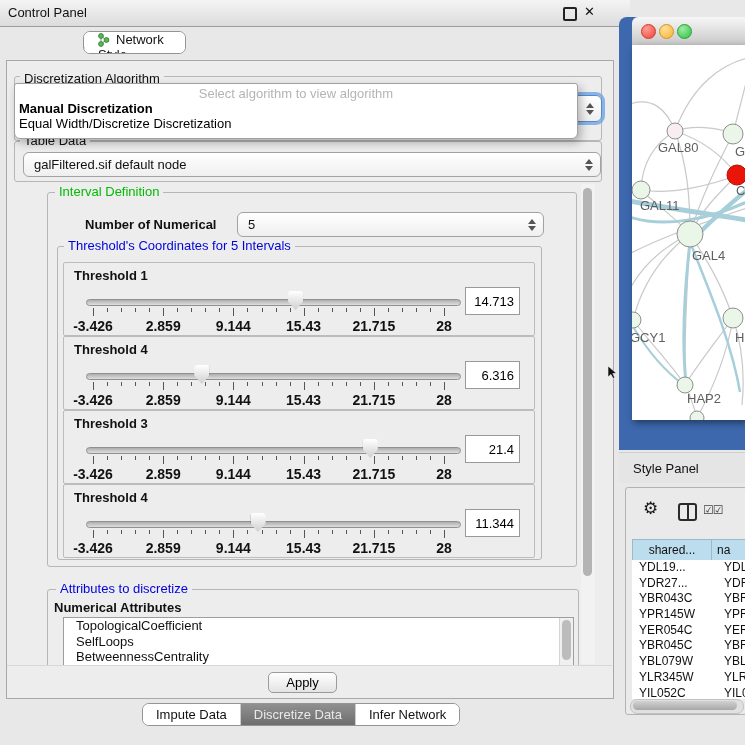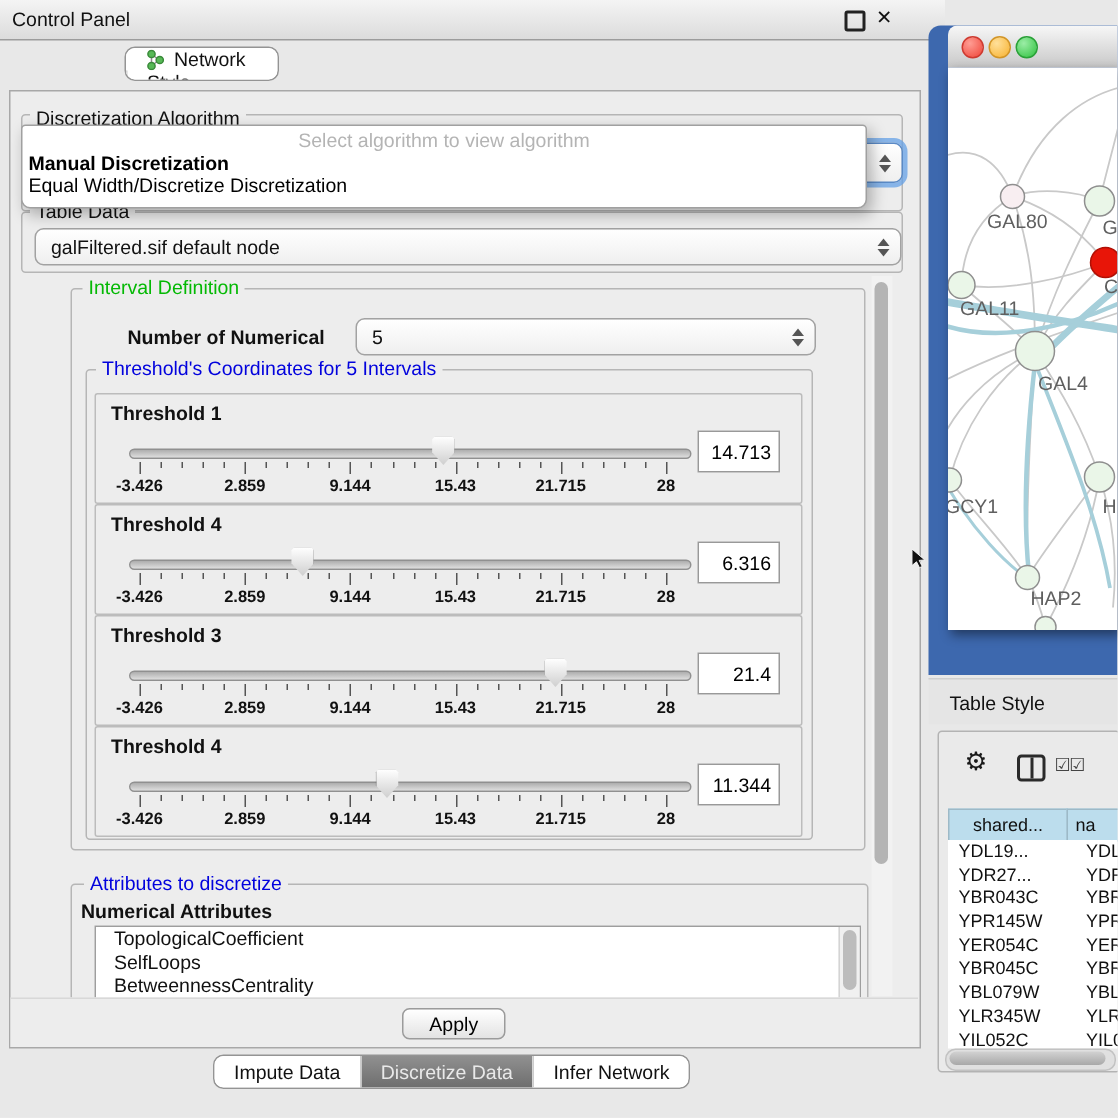--- a/index.html
+++ b/index.html
@@ -69,21 +69,21 @@
   .thr-row{position:absolute;left:56px;width:470px;height:72px;background:#ededed;
     border:1px solid #bcbcbc;border-radius:2px;}
   .thr-label{position:absolute;left:10px;top:5px;font-size:13px;font-weight:bold;}
   .track{position:absolute;left:22px;top:36px;width:373px;height:5px;border:1px solid #909090;
     border-radius:4px;background:linear-gradient(#aeaeae,#dedede);}
   .thumb{position:absolute;top:28px;width:15px;height:19px;
     background:linear-gradient(#ffffff,#cfcfcf);
     clip-path:polygon(0% 10%,12% 0%,88% 0%,100% 10%,100% 55%,50% 100%,0% 55%);
     filter:drop-shadow(0 0 1px rgba(0,0,0,.65));}
   .tick{position:absolute;width:1px;background:#555;}
-  .ticklab{position:absolute;width:50px;text-align:center;font-size:11px;font-weight:bold;color:#111;}
+  .ticklab{position:absolute;width:50px;text-align:center;font-size:14px;font-weight:bold;color:#111;}
   .thr-value{position:absolute;left:401px;top:24px;width:43px;height:26px;background:#fff;
     border:1px solid #999;font-size:13px;text-align:right;padding:0 5px;
     font-family:"Liberation Sans","DejaVu Sans",sans-serif;}
 
   #attr-group{left:40px;top:406px;width:530px;height:90px;}
   #attr-title{left:49px;top:399px;}
   #attr-label{left:47px;top:417px;font-size:13px;font-weight:bold;}
   #attr-list{left:56px;top:434px;width:509px;height:70px;background:#fff;border:1px solid #9e9e9e;}
   .attr-item{font-size:13px;line-height:15.5px;padding-left:12px;white-space:nowrap;}
   #attr-scroll{position:absolute;right:0;top:0;bottom:0;width:13px;background:#f0f0f0;border-left:1px solid #d4d4d4;}
@@ -444,21 +444,21 @@
         </g>
     </svg>
   </div>
 </div>
 
 <svg class="abs" id="cursor" width="10" height="14">
   <polygon points="0,0 0,11 3,8.5 5,12.5 6.8,11.6 4.8,7.6 8.5,7.3" fill="#111" stroke="#fff" stroke-width="0.6"></polygon>
 </svg>
 
 <div class="abs" id="tp-titlebar">
-  <span id="tp-title">Table Style</span>
+  <span id="tp-title">Style Panel</span>
 </div>
 
 <div class="abs" id="table-panel">
   <span id="gear-icon">⚙</span>
   <span id="split-icon"></span>
   <span id="check-icons">☑☑</span>
   <div class="th-cell" id="th1">shared...</div>
   <div class="th-cell" id="th2">na</div>
   <div id="tp-rows">
       <div class="tp-row">

